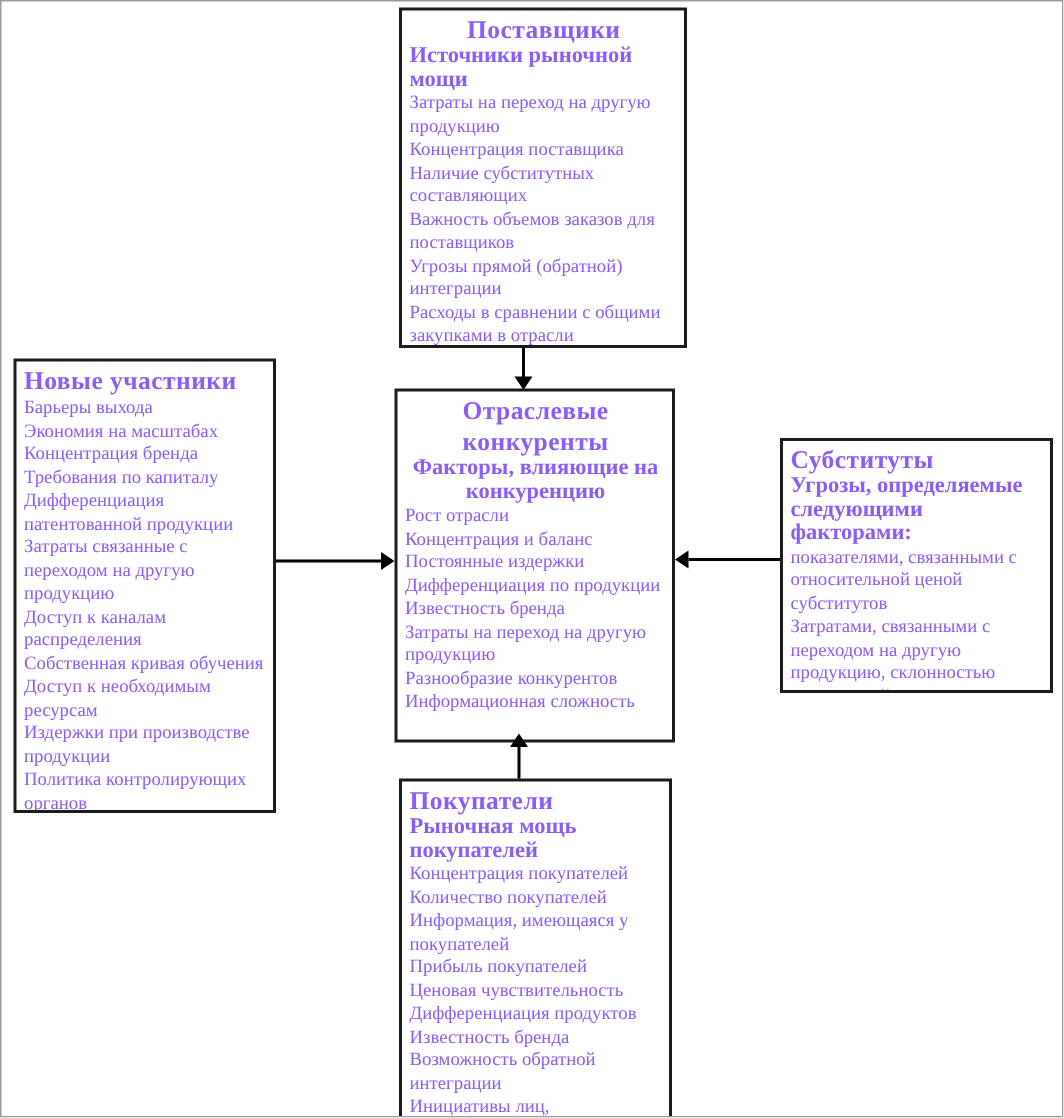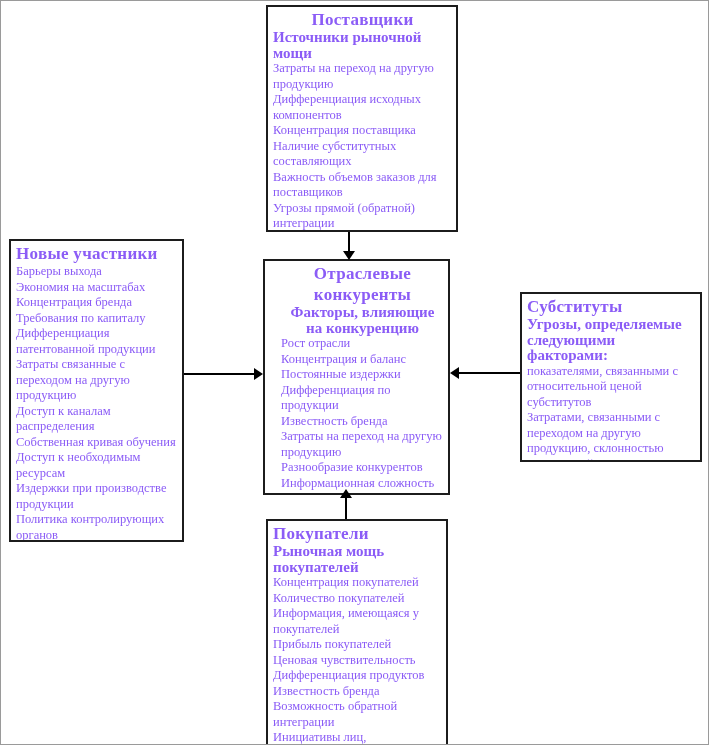--- a/index.html
+++ b/index.html
@@ -35,21 +35,21 @@
     line-height:15.5px;
   }
   .narrow{max-width:128px;}
   .items div{
     font-size:12.5px;
     line-height:15.5px;
   }
   
   #suppliers-box   {left:265px; top:4px;   width:192px; height:227px;}
   #new-entrants-box{left:8px;   top:238px; width:175px; height:303px;}
-  #competitors-box {left:262px; top:258px; width:187px; height:236px;padding-left:16px;}
+  #competitors-box {left:262px; top:258px; width:187px; height:236px;}
   #substitutes-box {left:519px; top:291px; width:182px; height:170px;}
   #buyers-box      {left:265px; top:518px; width:182px; height:260px;}
 
   
   .aline{position:absolute;background:#000;}
   .ahead{position:absolute;width:0;height:0;}
   #arrow-top-line    {left:347px; top:231px; width:2px;  height:20px;}
   #arrow-top-head    {left:342px; top:250px; border-left:6px solid transparent;border-right:6px solid transparent;border-top:9px solid #000;}
   #arrow-bottom-line {left:344px; top:497px; width:2px;  height:21px;}
   #arrow-bottom-head {left:339px; top:488px; border-left:6px solid transparent;border-right:6px solid transparent;border-bottom:9px solid #000;}
@@ -61,21 +61,20 @@
 </head>
 <body>
 
 <div id="canvas">
 
   <div class="box" id="suppliers-box">
     <div class="box-title tc">Поставщики</div>
     <div class="box-subtitle">Источники рыночной мощи</div>
     <div class="items">
         <div>Затраты на переход на другую продукцию</div>
-        <div>Дифференциация исходных компонентов</div>
         <div>Концентрация поставщика</div>
         <div>Наличие субститутных составляющих</div>
         <div>Важность объемов заказов для поставщиков</div>
         <div>Угрозы прямой (обратной) интеграции</div>
         <div>Расходы в сравнении с общими закупками в отрасли</div>
       </div>
   </div>
 
   <div class="box" id="new-entrants-box">
     <div class="box-title">Новые участники</div>

